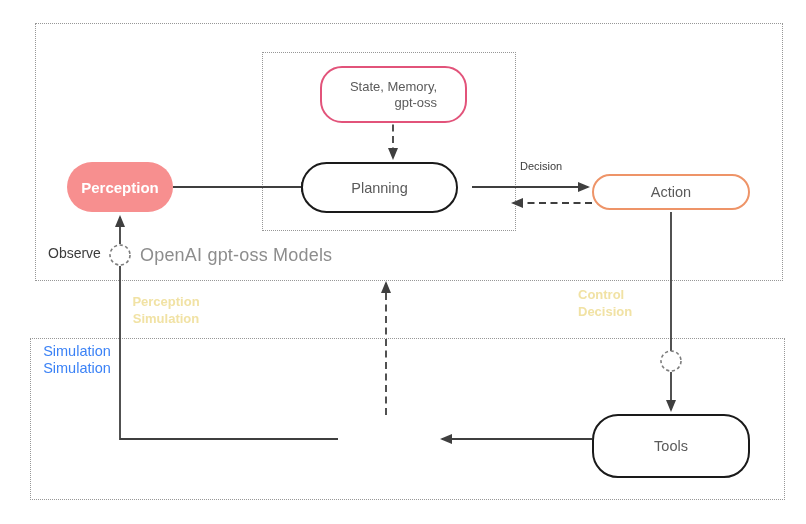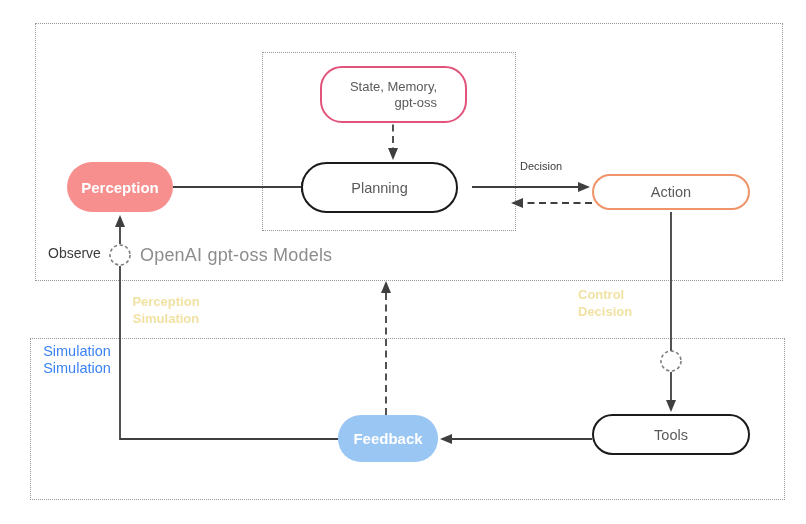--- a/index.html
+++ b/index.html
@@ -24,21 +24,21 @@
   .node{position:absolute;display:flex;align-items:center;justify-content:center;
         text-align:center;box-sizing:border-box;background:#ffffff;}
   #node-perception{left:67px;top:162px;width:106px;height:50px;border-radius:25px;
     background:var(--perception_fill);color:#ffffff;font-weight:bold;font-size:15px;}
   #node-planning{left:301px;top:162px;width:157px;height:51px;border-radius:26px;
     border:2.5px solid var(--dark_border);color:var(--node_text);font-size:14.5px;}
   #node-state-memory{left:320px;top:66px;width:147px;height:57px;border-radius:22px;
     border:2px solid var(--state_memory_border);color:var(--node_text);font-size:13px;line-height:16px;text-align:right;}
   #node-action{left:592px;top:162px;width:158px;height:36px;border-radius:25px;
     border:2px solid var(--action_border);color:var(--node_text);font-size:14.5px;margin-top:12px;}
-  #node-tools{left:592px;top:414px;width:158px;height:41px;border-radius:26px;
+  #node-tools{left:592px;top:414px;width:158px;height:64px;border-radius:26px;
     border:2.5px solid var(--dark_border);color:var(--node_text);font-size:14.5px;}
   #node-feedback{left:338px;top:415px;width:100px;height:47px;border-radius:23px;
     background:var(--feedback_fill);color:#ffffff;font-weight:bold;font-size:15px;}
 
   
   .lbl{position:absolute;white-space:nowrap;}
   #lbl-decision{left:520px;top:160px;width:60px;text-align:left;font-size:11px;
     color:var(--caption_text);font-weight:500;}
   #lbl-observe{left:48px;top:245px;font-size:14px;color:var(--caption_text);font-weight:400;}
   #lbl-openai{left:140px;top:245px;font-size:18px;color:var(--muted_text);letter-spacing:.2px;}
@@ -96,23 +96,20 @@
   </div>
 
   <div id="node-action" class="node">
     <span>Action</span>
   </div>
 
   <div id="node-tools" class="node">
     <span>Tools</span>
   </div>
 
-  <div id="node-feedback" class="node">
-    <span>Feedback</span>
-  </div>
 
   <div id="lbl-decision" class="lbl">Decision</div>
   <div id="lbl-observe" class="lbl">Observe</div>
   <div id="lbl-openai" class="lbl">OpenAI gpt-oss Models</div>
 
   <div id="lbl-perception-info" class="lbl">
     <span>Perception</span><br>
     <span>Simulation</span>
   </div>
 

